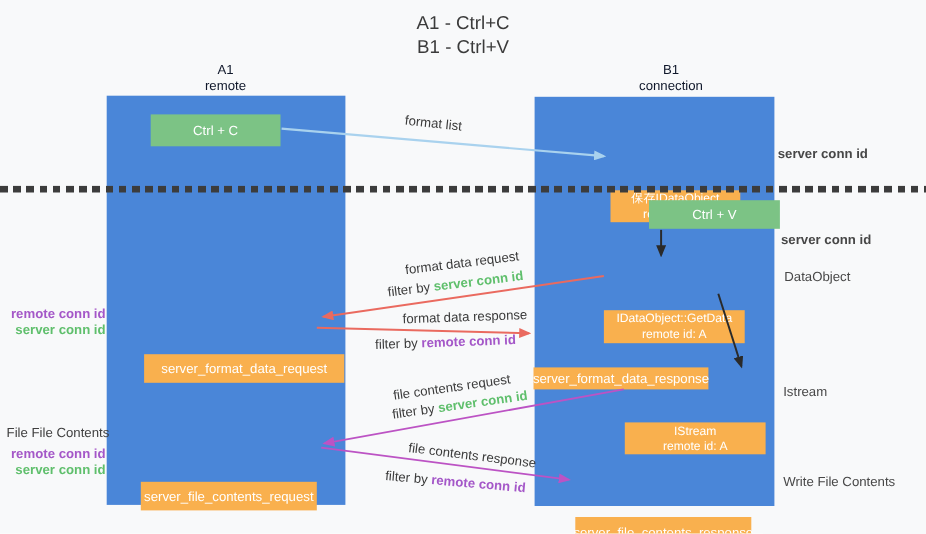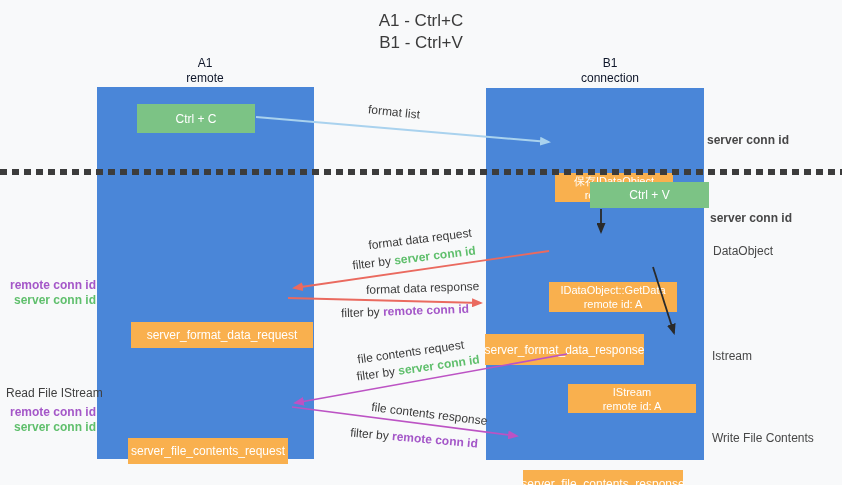--- a/index.html
+++ b/index.html
@@ -35,21 +35,21 @@
   }
   .box .l2{font-size:11px;line-height:14px;}
   .gbox{background:#7cc385;}
   .obox{background:#f9b04e;margin-top:45px;}
   #box-ctrl-c{left:137px;top:104px;width:118px;height:29px;}
   #box-ctrl-v{left:554px;top:182px;width:119px;height:26px;margin-left:36px;}
   #box-save{left:555px;top:128px;width:118px;height:29px;}
   #box-getdata{left:549px;top:237px;width:128px;height:30px;}
   #box-istream{left:568px;top:339px;width:128px;height:29px;}
   #box-format-req{left:131px;top:277px;width:182px;height:26px;}
-  #box-format-resp{left:485px;top:289px;width:159px;height:31px;}
+  #box-format-resp{left:485px;top:289px;width:159px;height:20px;}
   #box-file-req{left:128px;top:393px;width:160px;height:26px;}
   #box-file-resp{left:523px;top:425px;width:160px;height:27px;}
   
   .alabel{
     z-index:5;font-size:12px;color:#3b3b3b;white-space:nowrap;
   }
   .green{color:#5fbf6c;font-weight:bold;}
   .purple{color:#a457c8;font-weight:bold;}
   #lab-format-list{left:368px;top:105px;transform:rotate(6deg);}
   #lab-fdr{left:368px;top:232px;transform:rotate(-7deg);}
@@ -166,21 +166,21 @@
   <div class="abs slabel green" id="sl-serverconn-top">server conn id</div>
   <div class="abs slabel green" id="sl-serverconn-mid">server conn id</div>
   <div class="abs slabel" id="sl-dataobject">DataObject</div>
   <div class="abs slabel" id="sl-istream">Istream</div>
   <div class="abs slabel" id="sl-write">Write File Contents</div>
 
   <div class="abs leftgroup" id="lg1">
     <div class="purple">remote conn id</div>
     <div class="green">server conn id</div>
   </div>
-  <div class="abs slabel" id="sl-read">Read File IStream</div>
+  <div class="abs slabel" id="sl-read">File File Contents</div>
   <div class="abs leftgroup" id="lg2">
     <div class="purple">remote conn id</div>
     <div class="green">server conn id</div>
   </div>
 
   <svg id="arrows" width="842" height="485">
     <defs>
       <marker id="mBlue" markerUnits="userSpaceOnUse" markerWidth="11" markerHeight="9" refX="9" refY="4.5" orient="auto">
         <path d="M0,0 L11,4.5 L0,9 Z" fill="#a9d2ee"></path>
       </marker>

